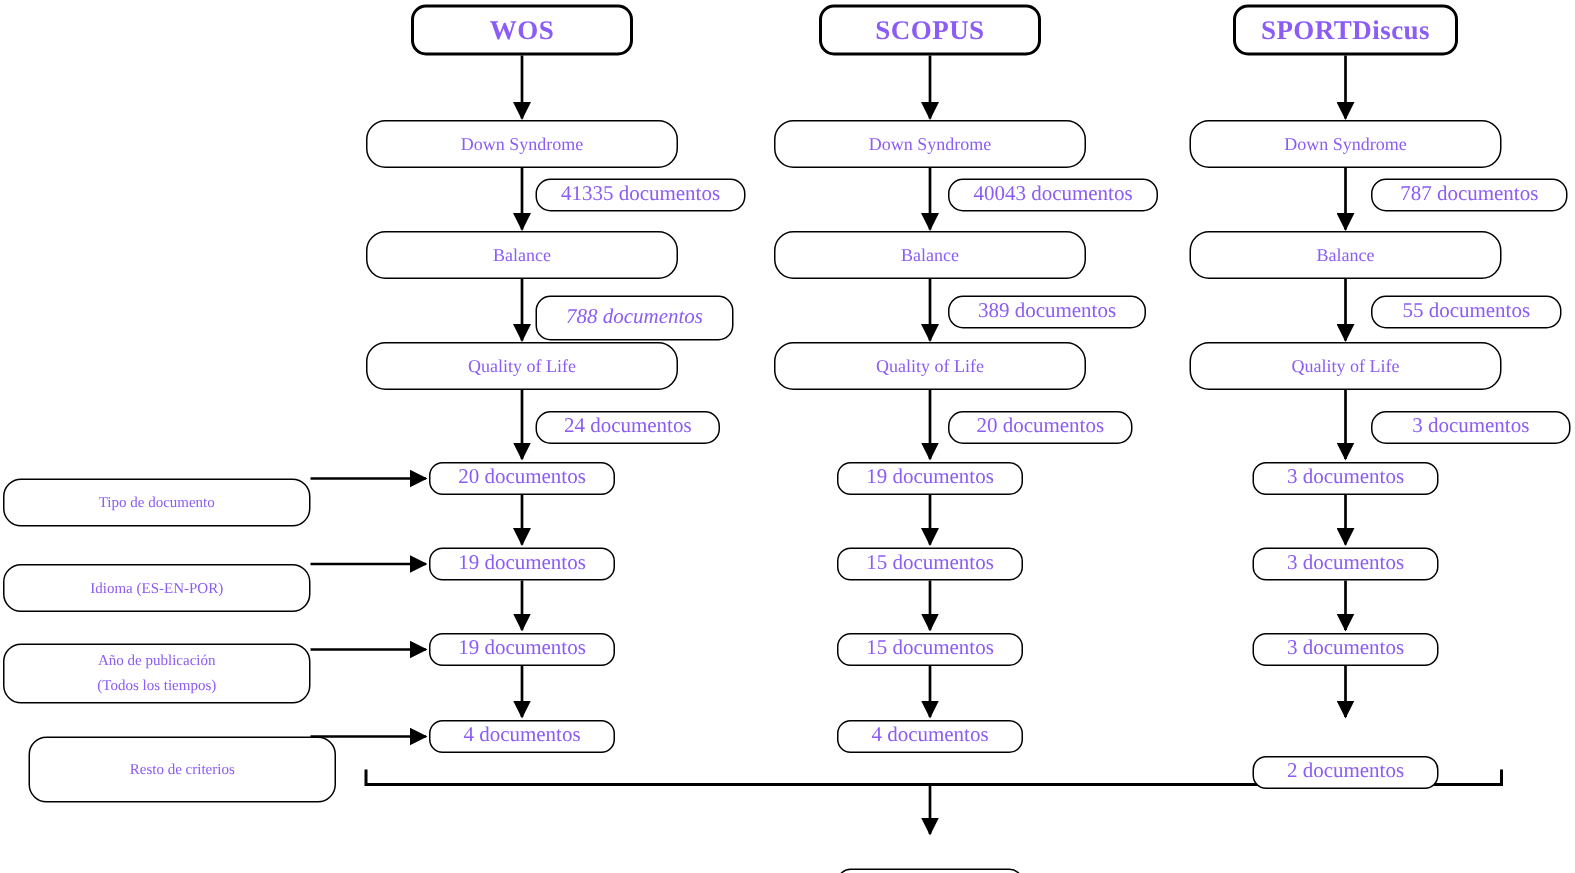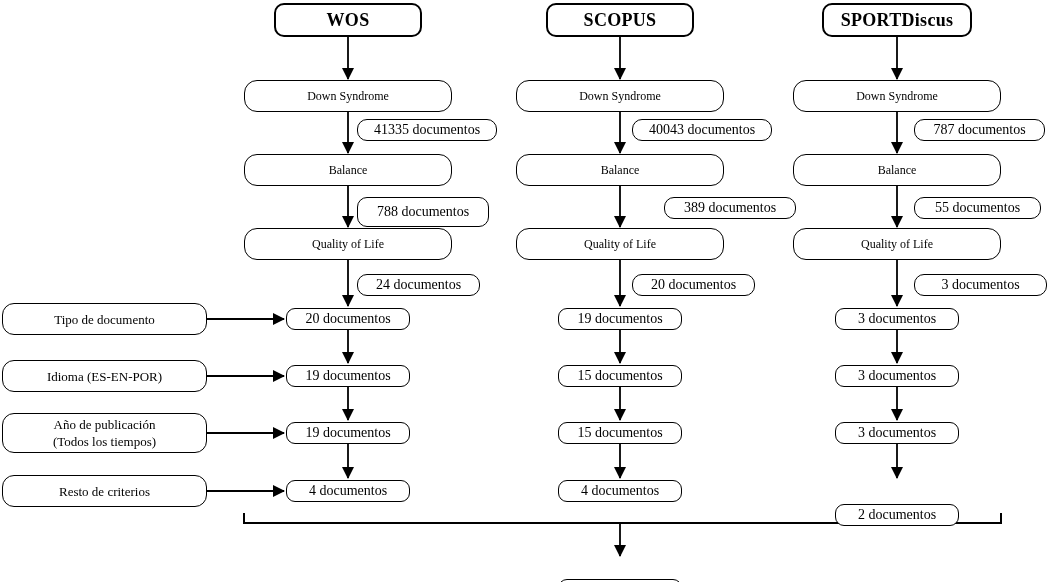--- a/index.html
+++ b/index.html
@@ -2,21 +2,21 @@
 <html><head>
 <meta charset="utf-8">
 <style>
   html, body { margin: 0; padding: 0; background: #ffffff; }
   #stage-wrap {
     position: relative;
     width: 1050px;
     height: 582px;
     background: #ffffff;
     font-family: "Liberation Serif", "DejaVu Serif", serif;
-    color: #000000;
+    color: #8b5cf6;
     overflow: hidden;
   }
   #connectors {
     position: absolute;
     left: 0; top: 0;
     pointer-events: none;
   }
   .box {
     position: absolute;
     box-sizing: border-box;
@@ -42,25 +42,26 @@
   .count {
     font-size: 14px;
     border-radius: 10px;
   }
   .result {
     font-size: 14px;
     border-width: 1.8px;
     border-radius: 9px;
   }
   .filter {
-    font-size: 13px;
+    font-size: 10px;
     border-width: 1.8px;
     border-radius: 12px;
     flex-direction: column;
     line-height: 17px;
+    margin-top: 16px;
   }
   .final {
     font-size: 14px;
     border-width: 1.8px;
     border-radius: 9px;
   }
 </style>
 </head>
 <body>
 
@@ -105,33 +106,33 @@
 
       <path d="M244,513 L244,523 L1001,523 L1001,513" stroke-width="2"></path>
       <line x1="620" y1="523" x2="620" y2="556" marker-end="url(#ah)"></line>
     </g>
   </svg>
 
   <div class="box header" style="left:274px; top:3px; width:148px; height:34px;">WOS</div>
   <div class="box stage" style="left:244px; top:80px; width:208px; height:32px;">Down Syndrome</div>
   <div class="box count" style="left:357px; top:119px; width:140px; height:22px;">41335 documentos</div>
   <div class="box stage" style="left:244px; top:154px; width:208px; height:32px;">Balance</div>
-  <div class="box count" style="left:357px; top:197px; width:132px; height:30px;">788 documentos</div>
+  <div class="box count" style="left:357px; top:197px; width:132px; height:30px;font-style:italic;">788 documentos</div>
   <div class="box stage" style="left:244px; top:228px; width:208px; height:32px;">Quality of Life</div>
   <div class="box count" style="left:357px; top:274px; width:123px; height:22px;">24 documentos</div>
   <div class="box result" style="left:286px; top:308px; width:124px; height:22px;">20 documentos</div>
   <div class="box result" style="left:286px; top:365px; width:124px; height:22px;">19 documentos</div>
   <div class="box result" style="left:286px; top:422px; width:124px; height:22px;">19 documentos</div>
   <div class="box result" style="left:286px; top:480px; width:124px; height:22px;">4 documentos</div>
 
   <div class="box header" style="left:546px; top:3px; width:148px; height:34px;">SCOPUS</div>
   <div class="box stage" style="left:516px; top:80px; width:208px; height:32px;">Down Syndrome</div>
   <div class="box count" style="left:632px; top:119px; width:140px; height:22px;">40043 documentos</div>
   <div class="box stage" style="left:516px; top:154px; width:208px; height:32px;">Balance</div>
-  <div class="box count" style="left:632px; top:197px; width:132px; height:22px;margin-left:32px;">389 documentos</div>
+  <div class="box count" style="left:632px; top:197px; width:132px; height:22px;">389 documentos</div>
   <div class="box stage" style="left:516px; top:228px; width:208px; height:32px;">Quality of Life</div>
   <div class="box count" style="left:632px; top:274px; width:123px; height:22px;">20 documentos</div>
   <div class="box result" style="left:558px; top:308px; width:124px; height:22px;">19 documentos</div>
   <div class="box result" style="left:558px; top:365px; width:124px; height:22px;">15 documentos</div>
   <div class="box result" style="left:558px; top:422px; width:124px; height:22px;">15 documentos</div>
   <div class="box result" style="left:558px; top:480px; width:124px; height:22px;">4 documentos</div>
 
   <div class="box header" style="left:822px; top:3px; width:150px; height:34px;">SPORTDiscus</div>
   <div class="box stage" style="left:793px; top:80px; width:208px; height:32px;">Down Syndrome</div>
   <div class="box count" style="left:914px; top:119px; width:131px; height:22px;">787 documentos</div>
@@ -147,19 +148,19 @@
   <div class="box filter" style="left:2px; top:303px; width:205px; height:32px;">
     <span>Tipo de documento</span>
   </div>
   <div class="box filter" style="left:2px; top:360px; width:205px; height:32px;">
     <span>Idioma (ES-EN-POR)</span>
   </div>
   <div class="box filter" style="left:2px; top:413px; width:205px; height:40px;">
     <span>Año de publicación</span>
     <span>(Todos los tiempos)</span>
   </div>
-  <div class="box filter" style="left:2px; top:475px; width:205px; height:32px;text-align:right;">
+  <div class="box filter" style="left:19px; top:475px; width:205px; height:44px;text-align:right;">
     <span>Resto de criterios</span>
   </div>
 
   <div class="box final" style="left:558px; top:559px; width:124px; height:22px;margin-top:20px;">7 documentos</div>
 
 </div>
 
 </body></html>

